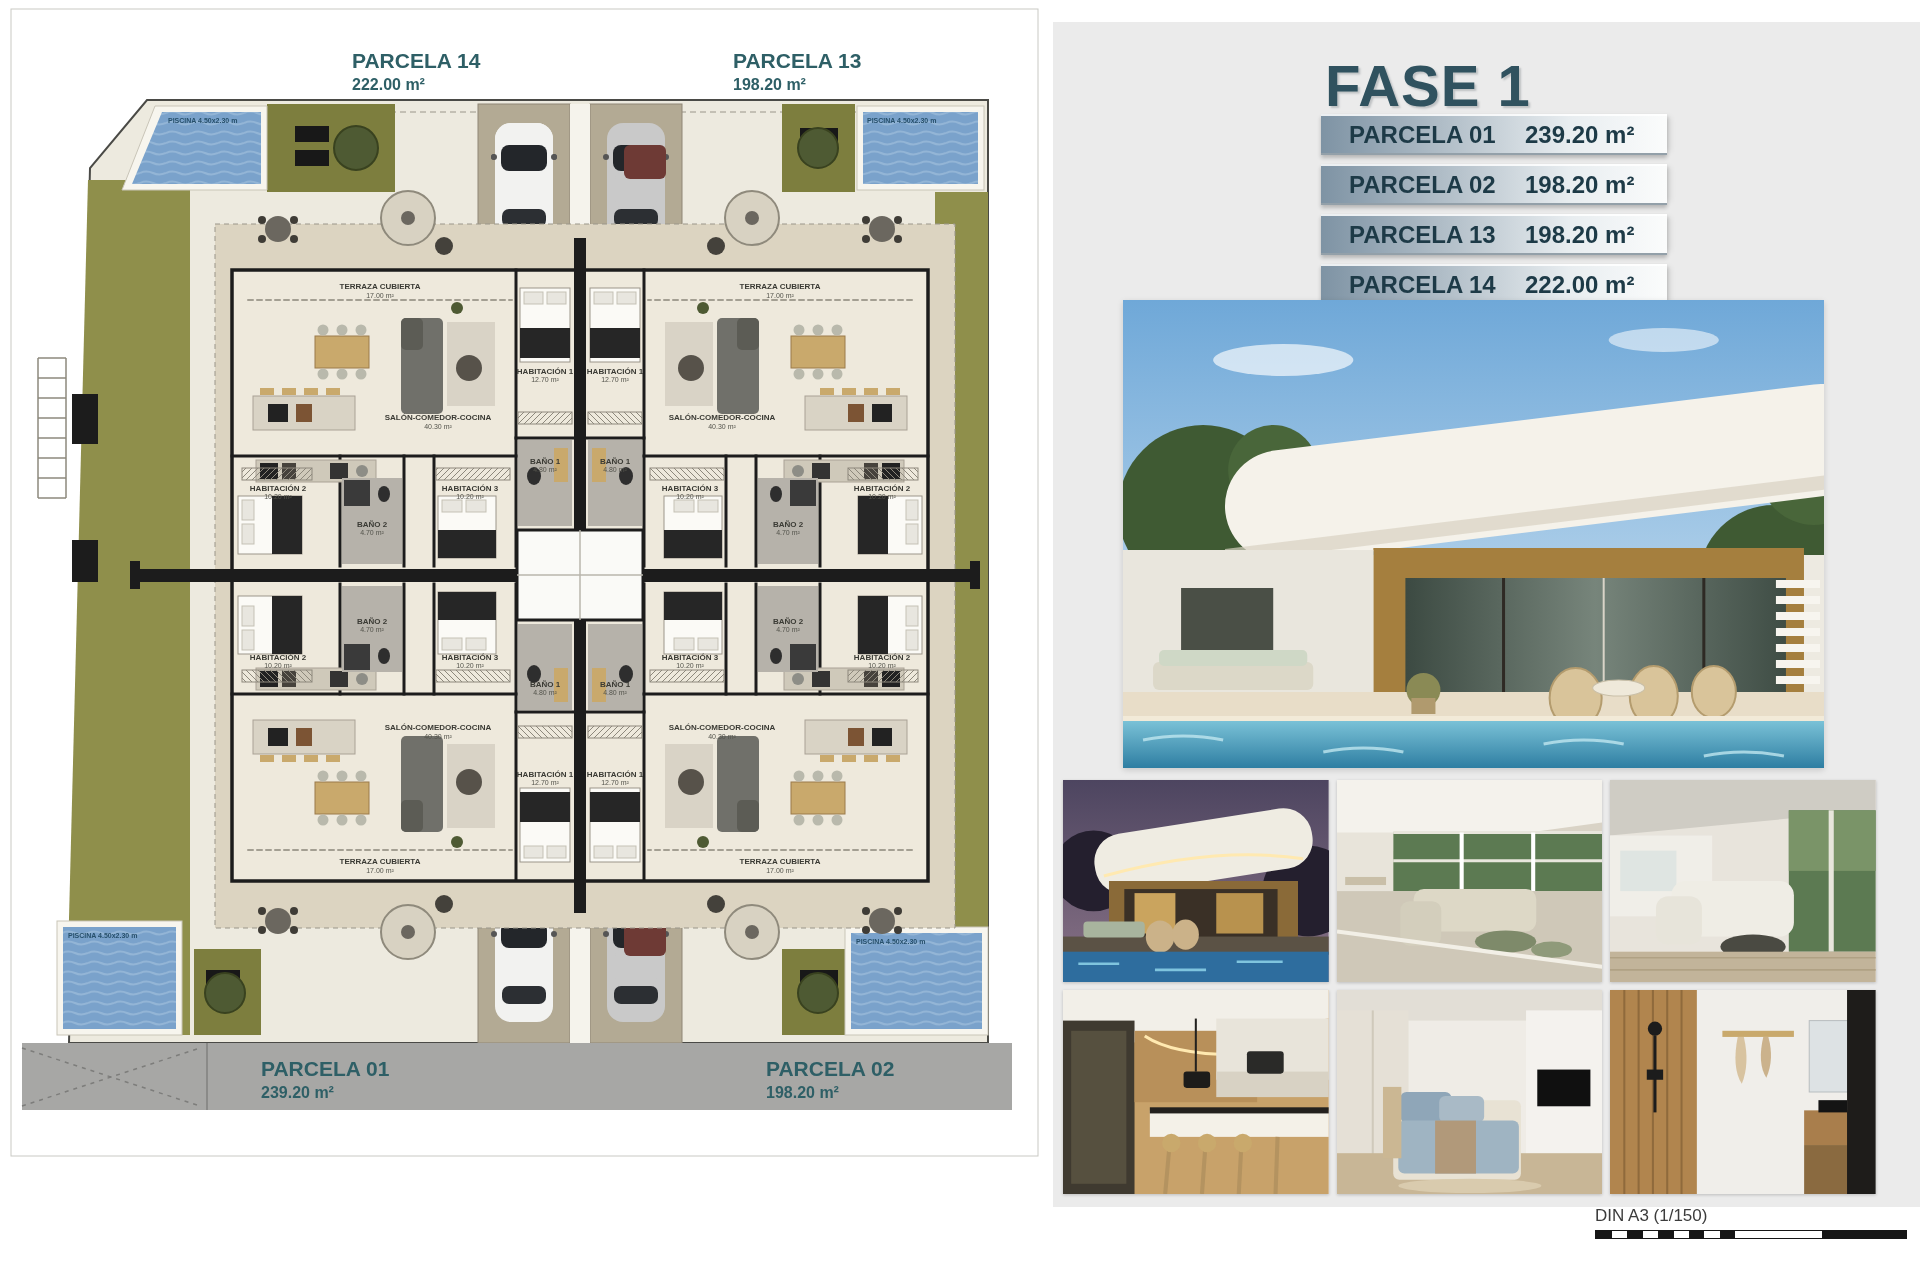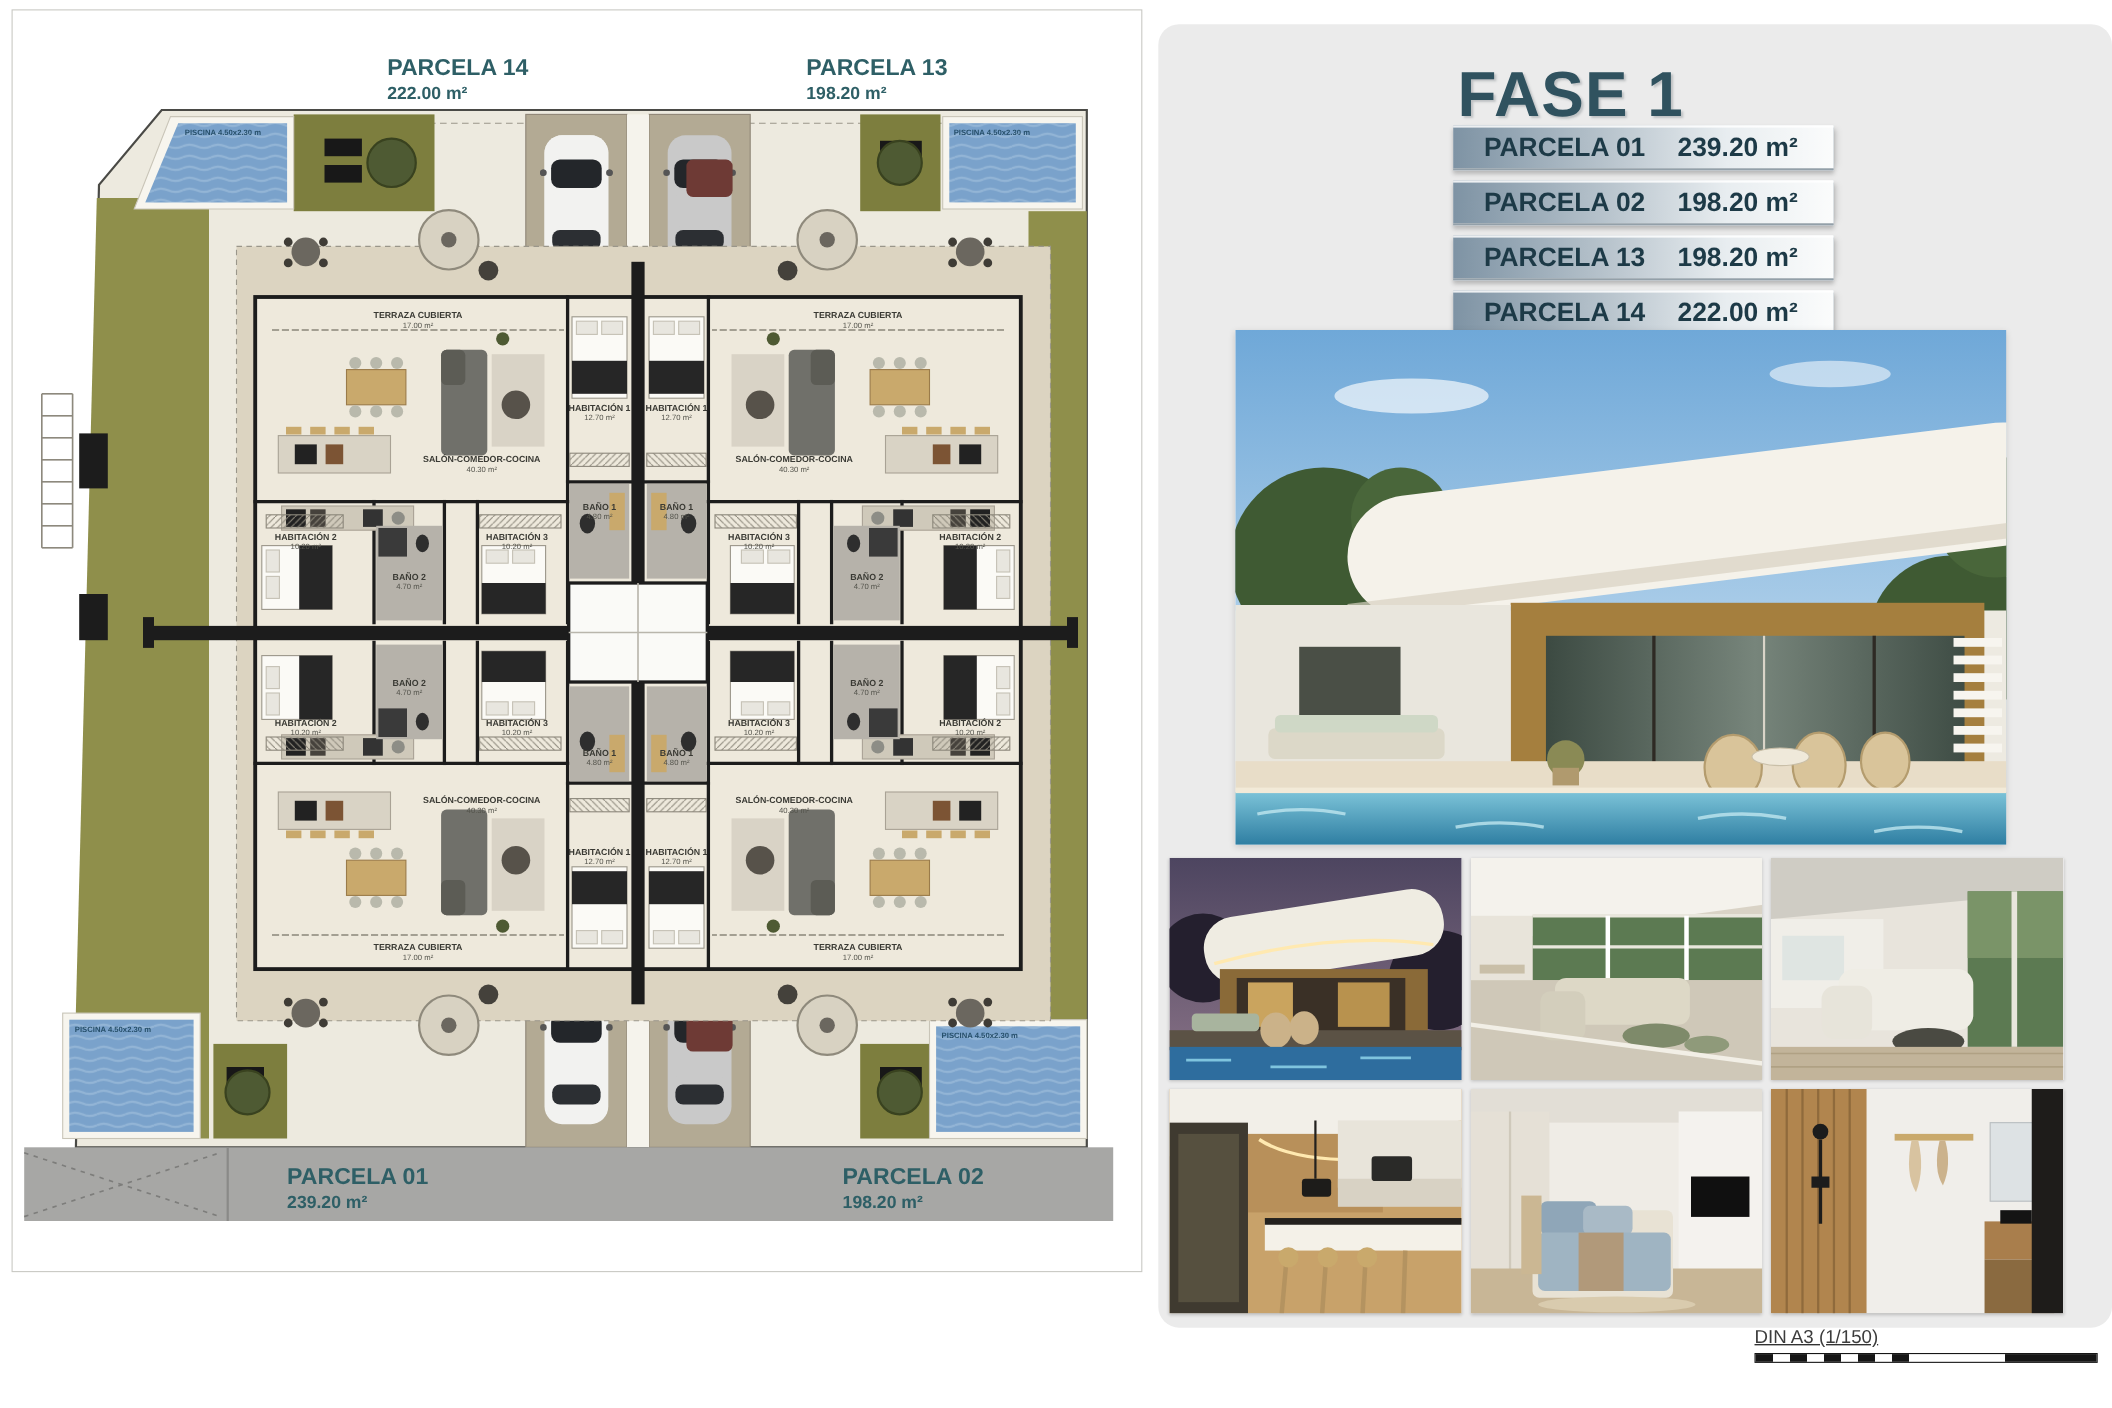--- a/index.html
+++ b/index.html
@@ -8,37 +8,37 @@
   
   .plan-wrap{position:absolute;left:10px;top:8px;width:1030px;height:1150px;}
   .plan-wrap svg{display:block;}
   text{font-family:"Liberation Sans", sans-serif;}
   .ptitle{font-size:21px;font-weight:bold;fill:#2e5f66;}
   .parea{font-size:16px;font-weight:bold;fill:#2e5f66;}
   .rl{font-size:8px;font-weight:bold;fill:#3a3a34;text-anchor:middle;}
   .ra{font-size:7px;fill:#54544c;text-anchor:middle;}
   .pool-t{font-size:7px;font-weight:bold;fill:#27506b;}
   
-  .panel{position:absolute;left:1053px;top:22px;width:867px;height:1185px;background:#ebebeb;border-radius:19px;}
+  .panel{position:absolute;left:1053px;top:22px;width:867px;height:1185px;background:#ebebeb;}
   .fase-title{position:absolute;left:272px;top:30px;font-size:58px;font-weight:bold;
               color:#30525f;letter-spacing:1px;text-shadow:2px 2px 2px rgba(60,70,80,.25);}
   .bars{position:absolute;left:268px;top:92px;width:346px;}
   .bar{height:37px;margin-bottom:9px;display:flex;align-items:center;
        background:linear-gradient(90deg,#7e93a4 0%,#b7c3cc 40%,#e8edf0 72%,#fbfcfc 100%);
        border-top:2px solid rgba(255,255,255,.85);border-bottom:2px solid #93a0a9;
        box-shadow:0 3px 4px rgba(0,0,0,.22), 6px 0 6px -3px rgba(0,0,0,.10);}
   .bar .nm{margin-left:28px;font-size:24px;font-weight:bold;color:#1d3a47;flex:1;}
   .bar .ar{width:142px;font-size:24px;font-weight:bold;color:#1d3a47;text-align:left;}
   .hero{position:absolute;left:70px;top:278px;width:701px;height:468px;box-shadow:0 2px 6px rgba(0,0,0,.15);}
   .thumbs{position:absolute;left:10px;top:758px;width:813px;display:grid;
           grid-template-columns:1fr 1fr 1fr;grid-template-rows:202px 204px;gap:8px;}
   .thumb{width:100%;height:100%;overflow:hidden;box-shadow:0 1px 3px rgba(0,0,0,.2);}
   .thumb svg,.hero svg{display:block;width:100%;height:100%;}
   
-  .scalebar{position:absolute;left:1595px;top:1206px;width:312px;text-decoration:underline;}
+  .scalebar{position:absolute;left:1595px;top:1206px;width:312px;}
   .sb-label{font-size:17px;color:#3c3c3c;margin-bottom:4px;}
   .sb-bar{position:relative;height:7px;border:1px solid #161616;background:
     linear-gradient(90deg,
       #161616 0 5%, #fff 5% 10%, #161616 10% 15%, #fff 15% 20%,
       #161616 20% 25%, #fff 25% 30%, #161616 30% 35%, #fff 35% 40%,
       #161616 40% 45%, #fff 45% 50%, #fff 50% 73%, #161616 73% 100%);}
   .sb-ticks{position:relative;height:18px;margin-top:3px;font-size:14px;color:#3c3c3c;}
   .sb-ticks span{position:absolute;transform:translateX(-50%);}
 </style>
 </head>

